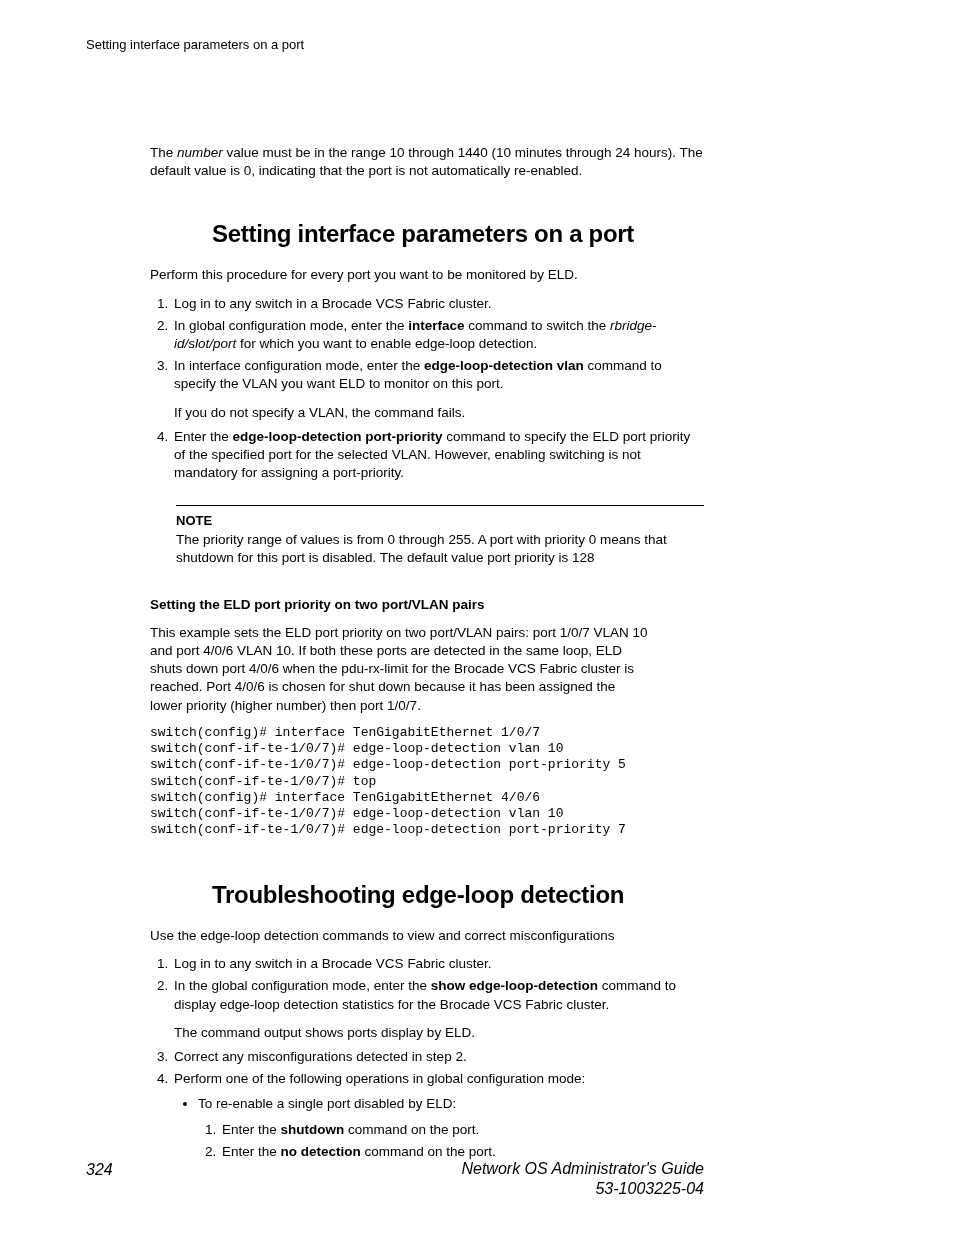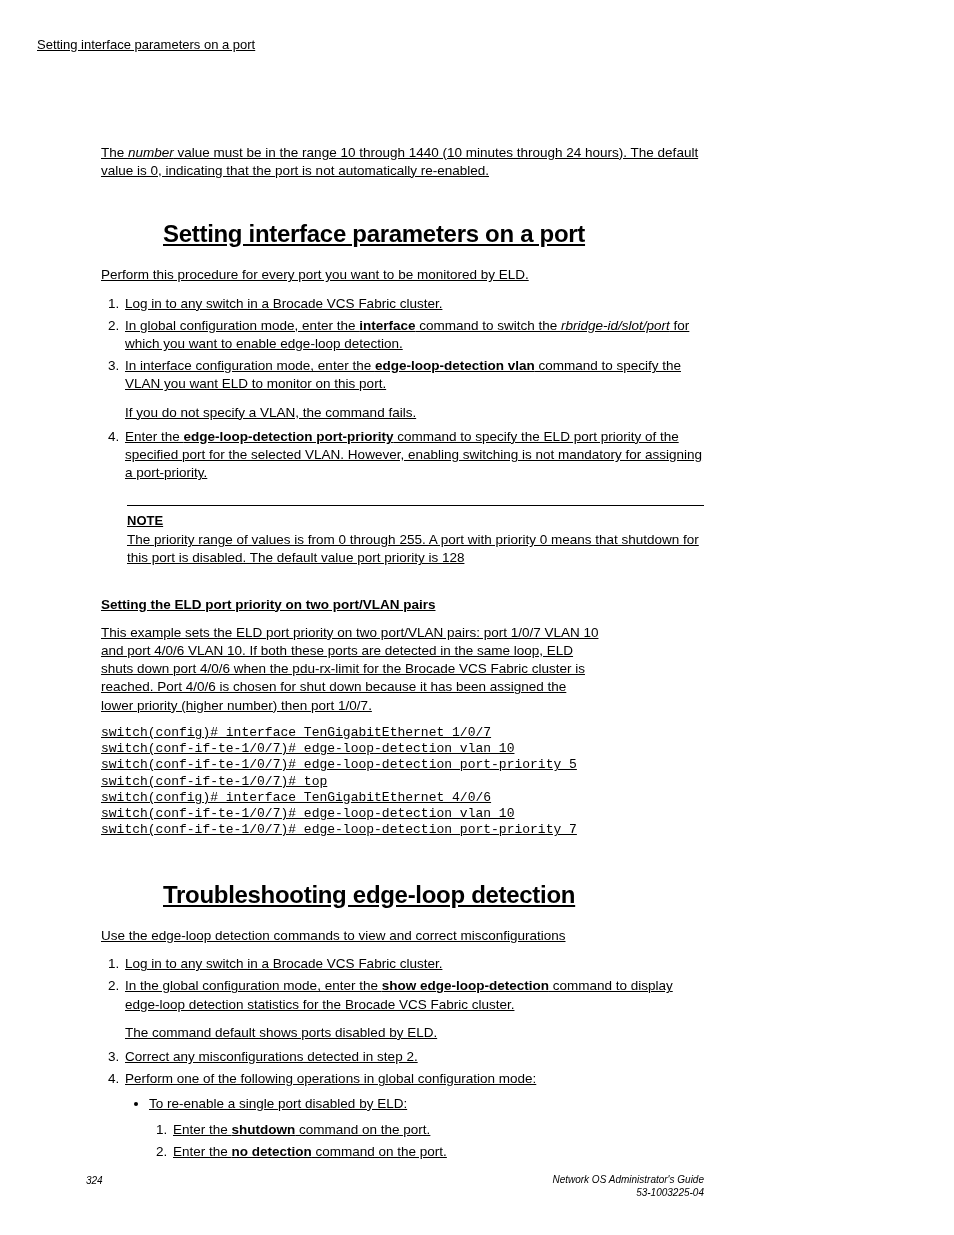--- a/index.html
+++ b/index.html
@@ -8,24 +8,23 @@
     padding: 0;
     background: #fff;
     font-family: Arial, Helvetica, sans-serif;
     color: #000;
   }
   .page {
     width: 790px;
     height: 1235px;
     position: relative;
     box-sizing: border-box;
-    padding: 36px 86px 0 37px;
+    padding: 36px 86px 0 86px;
     font-size: 13.5px;
     line-height: 1.35;
-    text-decoration: underline;
   }
   .running-header {
     font-size: 13px;
     margin-bottom: 90px;
   }
   .content {
     margin-left: 64px;
   }
   .content-wide {
     margin-left: 126px;
@@ -73,21 +72,21 @@
     line-height: 1.25;
     white-space: pre;
     margin: 8px 0 0 0;
   }
   .section-gap { height: 40px; }
   .footer {
     position: absolute;
     bottom: 36px;
     left: 86px;
     right: 86px;
-    font-size: 10px;
+    font-size: 16px;
     font-style: italic;
   }
   .footer-left { float: left; }
   .footer-right { float: right; text-align: right; line-height: 1.25; }
   .ital { font-style: italic; }
   b { font-weight: bold; }
 </style>
 </head>
 <body>
 
@@ -139,21 +138,21 @@
     <h2>Troubleshooting edge-loop detection</h2>
   </div>
 
   <div class="content">
     <p>Use the edge-loop detection commands to view and correct misconfigurations</p>
 
     <ol>
       <li>Log in to any switch in a Brocade VCS Fabric cluster.</li>
       <li>
         <p style="margin-bottom:10px;"><span>In the global configuration mode, enter the </span><b>show edge-loop-detection</b><span> command to display edge-loop detection statistics for the Brocade VCS Fabric cluster.</span></p>
-        <p style="margin-bottom:6px;">The command default shows ports disabled by ELD.</p>
+        <p style="margin-bottom:6px;">The command output shows ports display by ELD.</p>
       </li>
       <li>Correct any misconfigurations detected in step 2.</li>
       <li>
         <span>Perform one of the following operations in global configuration mode:</span>
         <ul>
           <li>
             <span>To re-enable a single port disabled by ELD:</span>
             <ol style="margin-top:8px;">
               <li><span>Enter the </span><b>shutdown</b><span> command on the port.</span></li>
               <li><span>Enter the </span><b>no detection</b><span> command on the port.</span></li>

